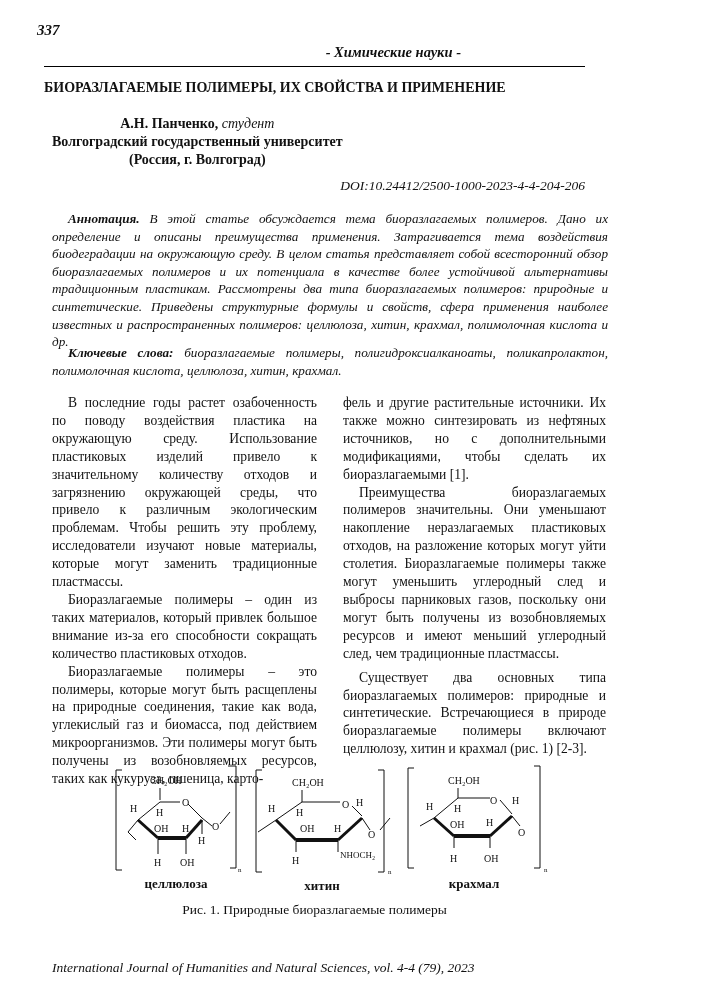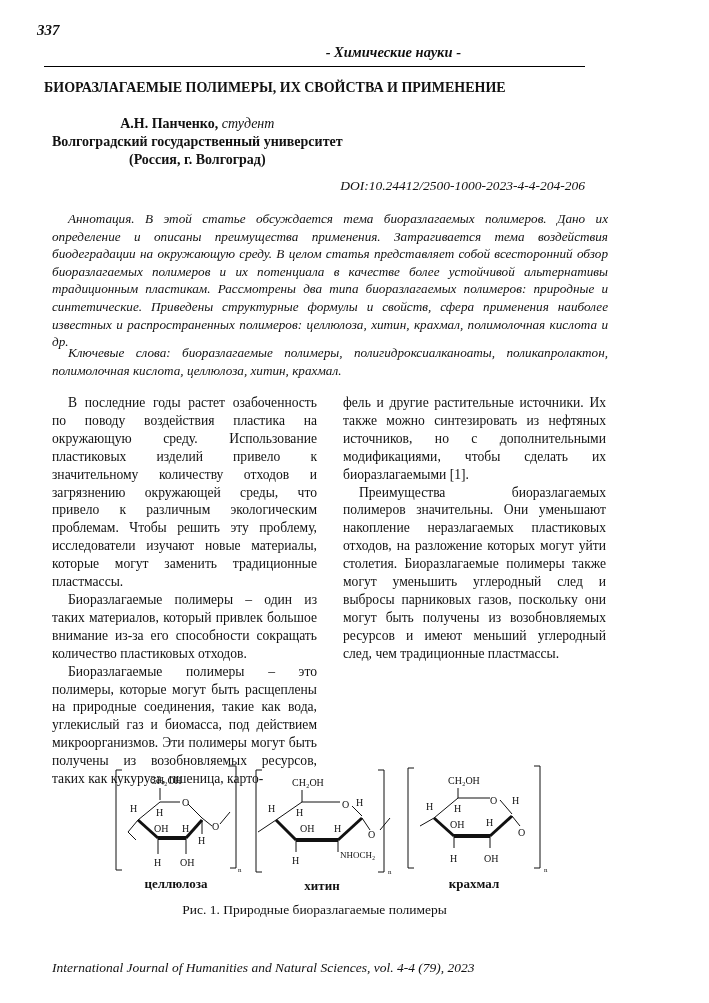--- a/index.html
+++ b/index.html
@@ -9,21 +9,21 @@
   #page-number { left: 37px; top: 22px; font-size: 15px; font-weight: bold; font-style: italic; }
   #section-header { left: 44px; width: 541px; top: 44px; text-align: right; font-size: 14.5px; font-weight: bold; font-style: italic; padding-right: 124px; box-sizing: border-box; }
   #header-rule { left: 44px; width: 541px; top: 66px; height: 0; border-top: 1.3px solid #000; }
   #title { left: 44px; width: 541px; top: 80px; font-size: 14px; font-weight: bold; letter-spacing: 0; }
   #author-block { left: 52px; top: 115px; font-size: 14px; line-height: 18px; font-weight: bold; text-align: center; }
   #author-block .role { font-weight: normal; font-style: italic; }
   #doi { left: 44px; width: 541px; top: 178px; text-align: right; font-size: 13.5px; font-style: italic; }
   .abstract { left: 52px; width: 556px; font-size: 13.2px; line-height: 17.6px; font-style: italic; text-align: justify; text-indent: 16px; margin: 0; }
   #abstract { top: 210px; }
   #keywords { top: 344px; }
-  .abstract .lead { font-weight: normal; }
+  .abstract .lead { font-weight: bold; }
   .col { font-size: 13.6px; line-height: 17.9px; text-align: justify; hyphens: none; }
   .col p { margin: 0; text-indent: 16px; }
   #col-left { left: 52px; width: 265px; top: 394px; }
   #col-right { left: 343px; width: 263px; top: 394px; }
   #col-right p.cont { text-indent: 0; }
   #col-right p.gap { margin-top: 6px; }
   #figure { left: 100px; top: 760px; width: 480px; height: 135px; }
   #fig-caption { left: 44px; width: 541px; top: 902px; text-align: center; font-size: 13.5px; }
   #footer { left: 52px; top: 960px; font-size: 13.5px; font-style: italic; }
   svg text { font-family: "Liberation Serif", "DejaVu Serif", serif; }
@@ -54,20 +54,21 @@
 
 <div class="abs col" id="col-left">
   <p>В последние годы растет озабоченность по поводу воздействия пластика на окружающую среду. Использование пластиковых изделий привело к значительному количеству отходов и загрязнению окружающей среды, что привело к различным экологическим проблемам. Чтобы решить эту проблему, исследователи изучают новые материалы, которые могут заменить традиционные пластмассы.</p>
   <p>Биоразлагаемые полимеры – один из таких материалов, который привлек большое внимание из-за его способности сокращать количество пластиковых отходов.</p>
   <p>Биоразлагаемые полимеры – это полимеры, которые могут быть расщеплены на природные соединения, такие как вода, углекислый газ и биомасса, под действием микроорганизмов. Эти полимеры могут быть получены из возобновляемых ресурсов, таких как кукуруза, пшеница, карто-</p>
 </div>
 
 <div class="abs col" id="col-right">
   <p class="cont">фель и другие растительные источники. Их также можно синтезировать из нефтяных источников, но с дополнительными модификациями, чтобы сделать их биоразлагаемыми [1].</p>
   <p>Преимущества биоразлагаемых полимеров значительны. Они уменьшают накопление неразлагаемых пластиковых отходов, на разложение которых могут уйти столетия. Биоразлагаемые полимеры также могут уменьшить углеродный след и выбросы парниковых газов, поскольку они могут быть получены из возобновляемых ресурсов и имеют меньший углеродный след, чем традиционные пластмассы.</p>
+  <p class="gap">Существует два основных типа биоразлагаемых полимеров: природные и синтетические. Встречающиеся в природе биоразлагаемые полимеры включают целлюлозу, хитин и крахмал (рис. 1) [2-3].</p>
 </div>
 
 <div class="abs" id="figure">
   <svg width="480" height="135" viewBox="0 0 480 135" xmlns="http://www.w3.org/2000/svg">
 
     <g stroke="#111" fill="none" stroke-width="1">
       <path d="M22 10 H16 V110 H22"></path>
       <path d="M128 6 H136 V108 H130"></path>
       <line x1="60" y1="28" x2="60" y2="40"></line>
       <line x1="60" y1="42" x2="80" y2="42"></line>

